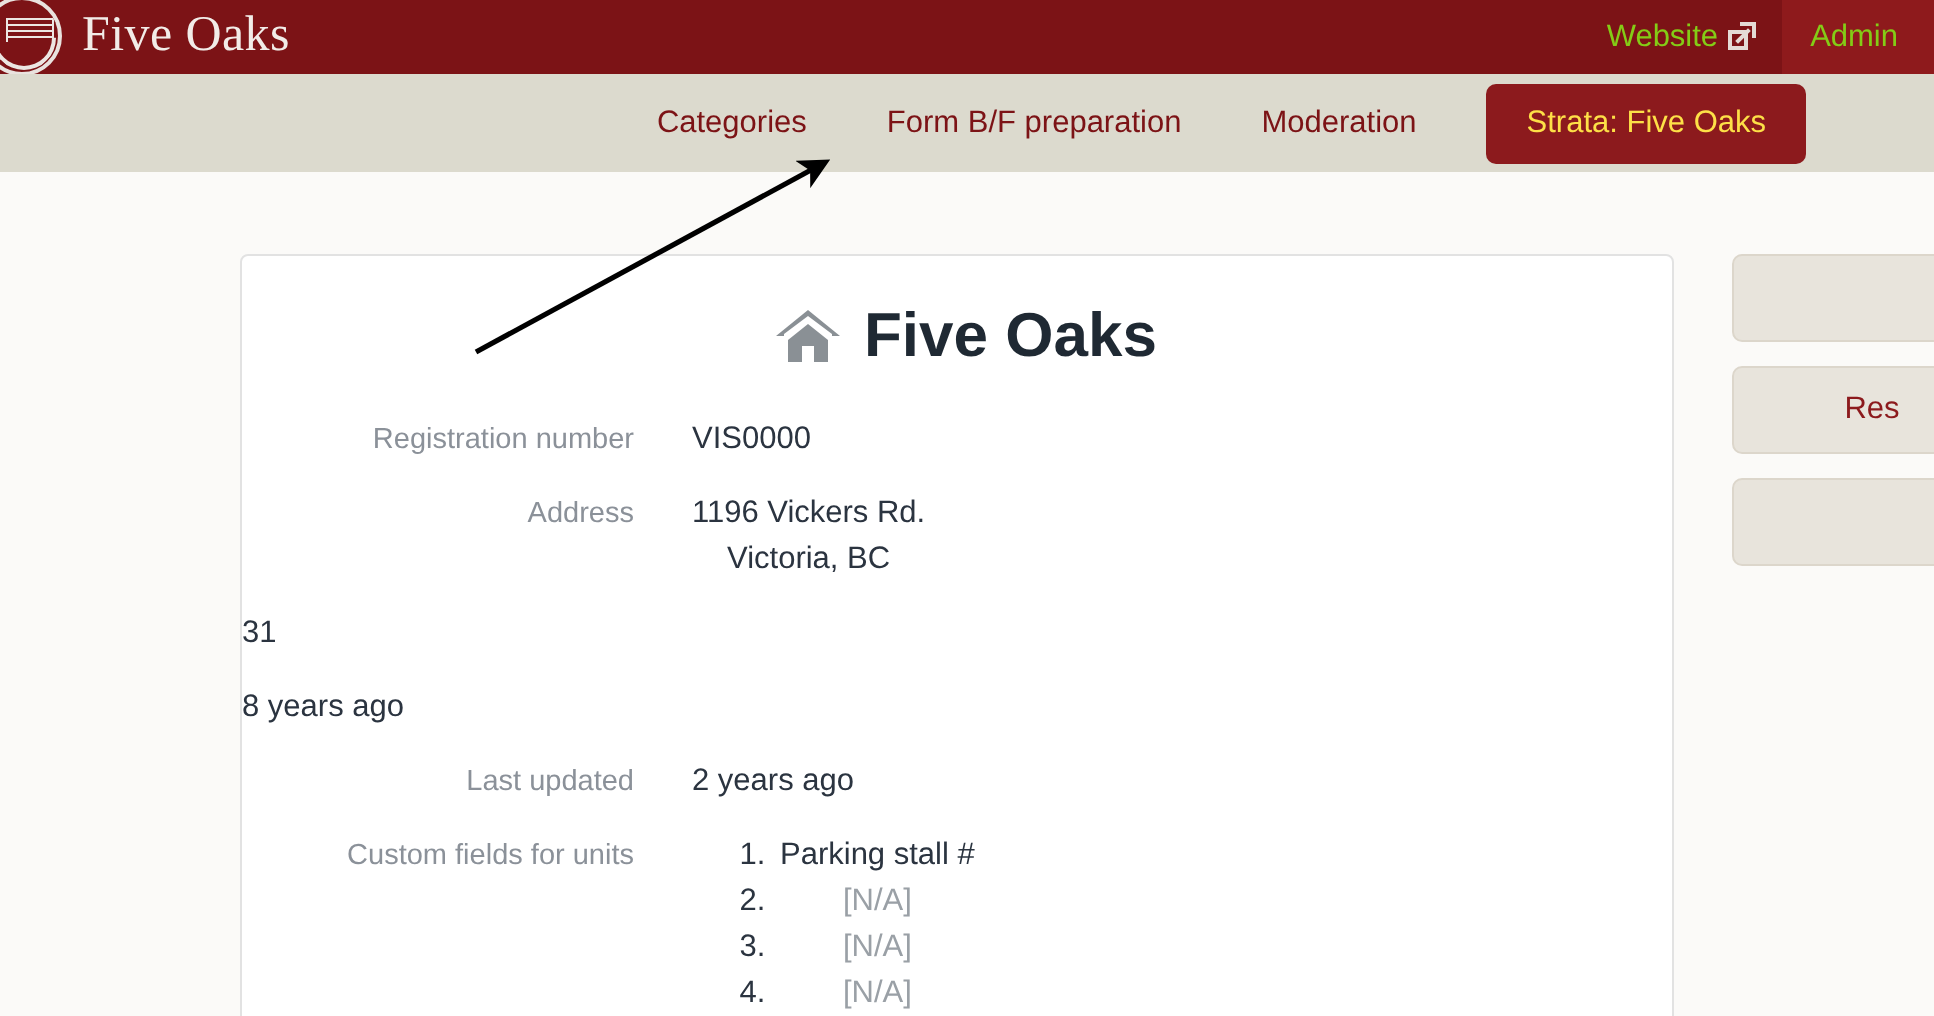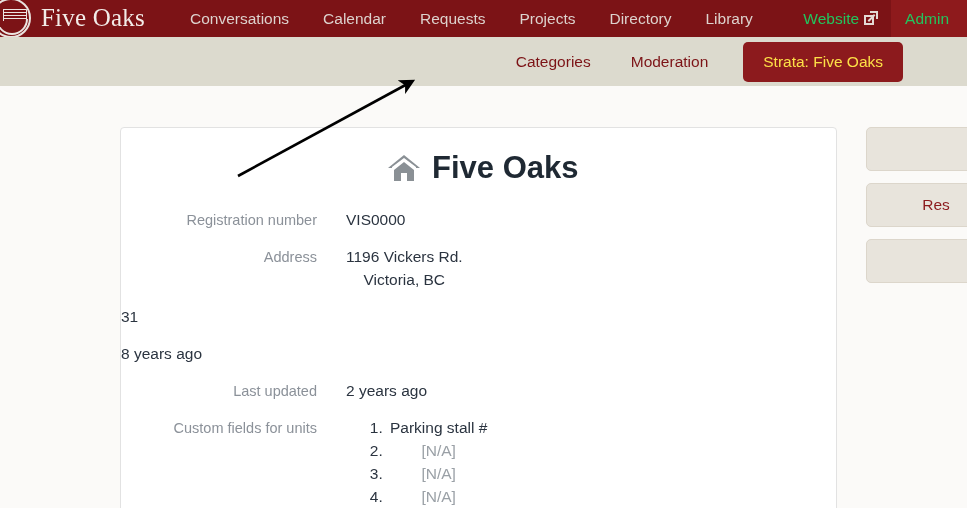--- a/index.html
+++ b/index.html
@@ -57,21 +57,21 @@
     color: #ddd2cd; text-decoration: none;
     font-size: 15.5px;
     padding: 0 17px;
     line-height: 37px;
   }
   .topnav-right {
     position: absolute; right: 0; top: 0;
     height: 37px; display: flex; align-items: stretch;
   }
   .topnav-right a {
-    color: #22c55e; text-decoration: none;
+    color: #84cc16; text-decoration: none;
     font-size: 15.5px;
     display: flex; align-items: center; gap: 5px;
     padding: 0 14px;
   }
   .topnav-right a.admin { background: #8e1a1c; padding-right: 18px; }
   .ext-icon { display: inline-block; width: 13px; height: 13px; position: relative; }
   .ext-icon .sq {
     position: absolute; left: 0; bottom: 0;
     width: 10px; height: 10px;
     border: 2px solid #e4dad5; border-top-width: 2px;
@@ -179,43 +179,36 @@
     <div class="book">
         <i></i>
         <i></i>
         <i></i>
         <i></i>
       </div>
     <div class="arc"></div>
   </div>
   <div class="brand">Five Oaks</div>
 
-  <div class="topnav-links">
-    <a href="#">Conversations</a>
-    <a href="#">Calendar</a>
-    <a href="#">Requests</a>
-    <a href="#">Projects</a>
-    <a href="#">Directory</a>
-    <a href="#">Library</a>
-  </div>
 
   <div class="topnav-right">
     <a href="#">
       <span>Website</span>
       <span class="ext-icon">
         <span class="sq"></span>
           <span class="ar"></span>
       </span>
     </a>
     <a href="#" class="admin">Admin</a>
   </div>
 </div>
 
 <div class="subnav">
   <a href="#" class="link">Categories</a>
+  <a href="#" class="link">Form B/F preparation</a>
   <a href="#" class="link">Moderation</a>
   <a href="#" class="strata-btn">Strata: Five Oaks</a>
 </div>
 
 <div class="page">
 
   <div class="card">
 
     <div class="card-title">
       <span class="house-icon">

